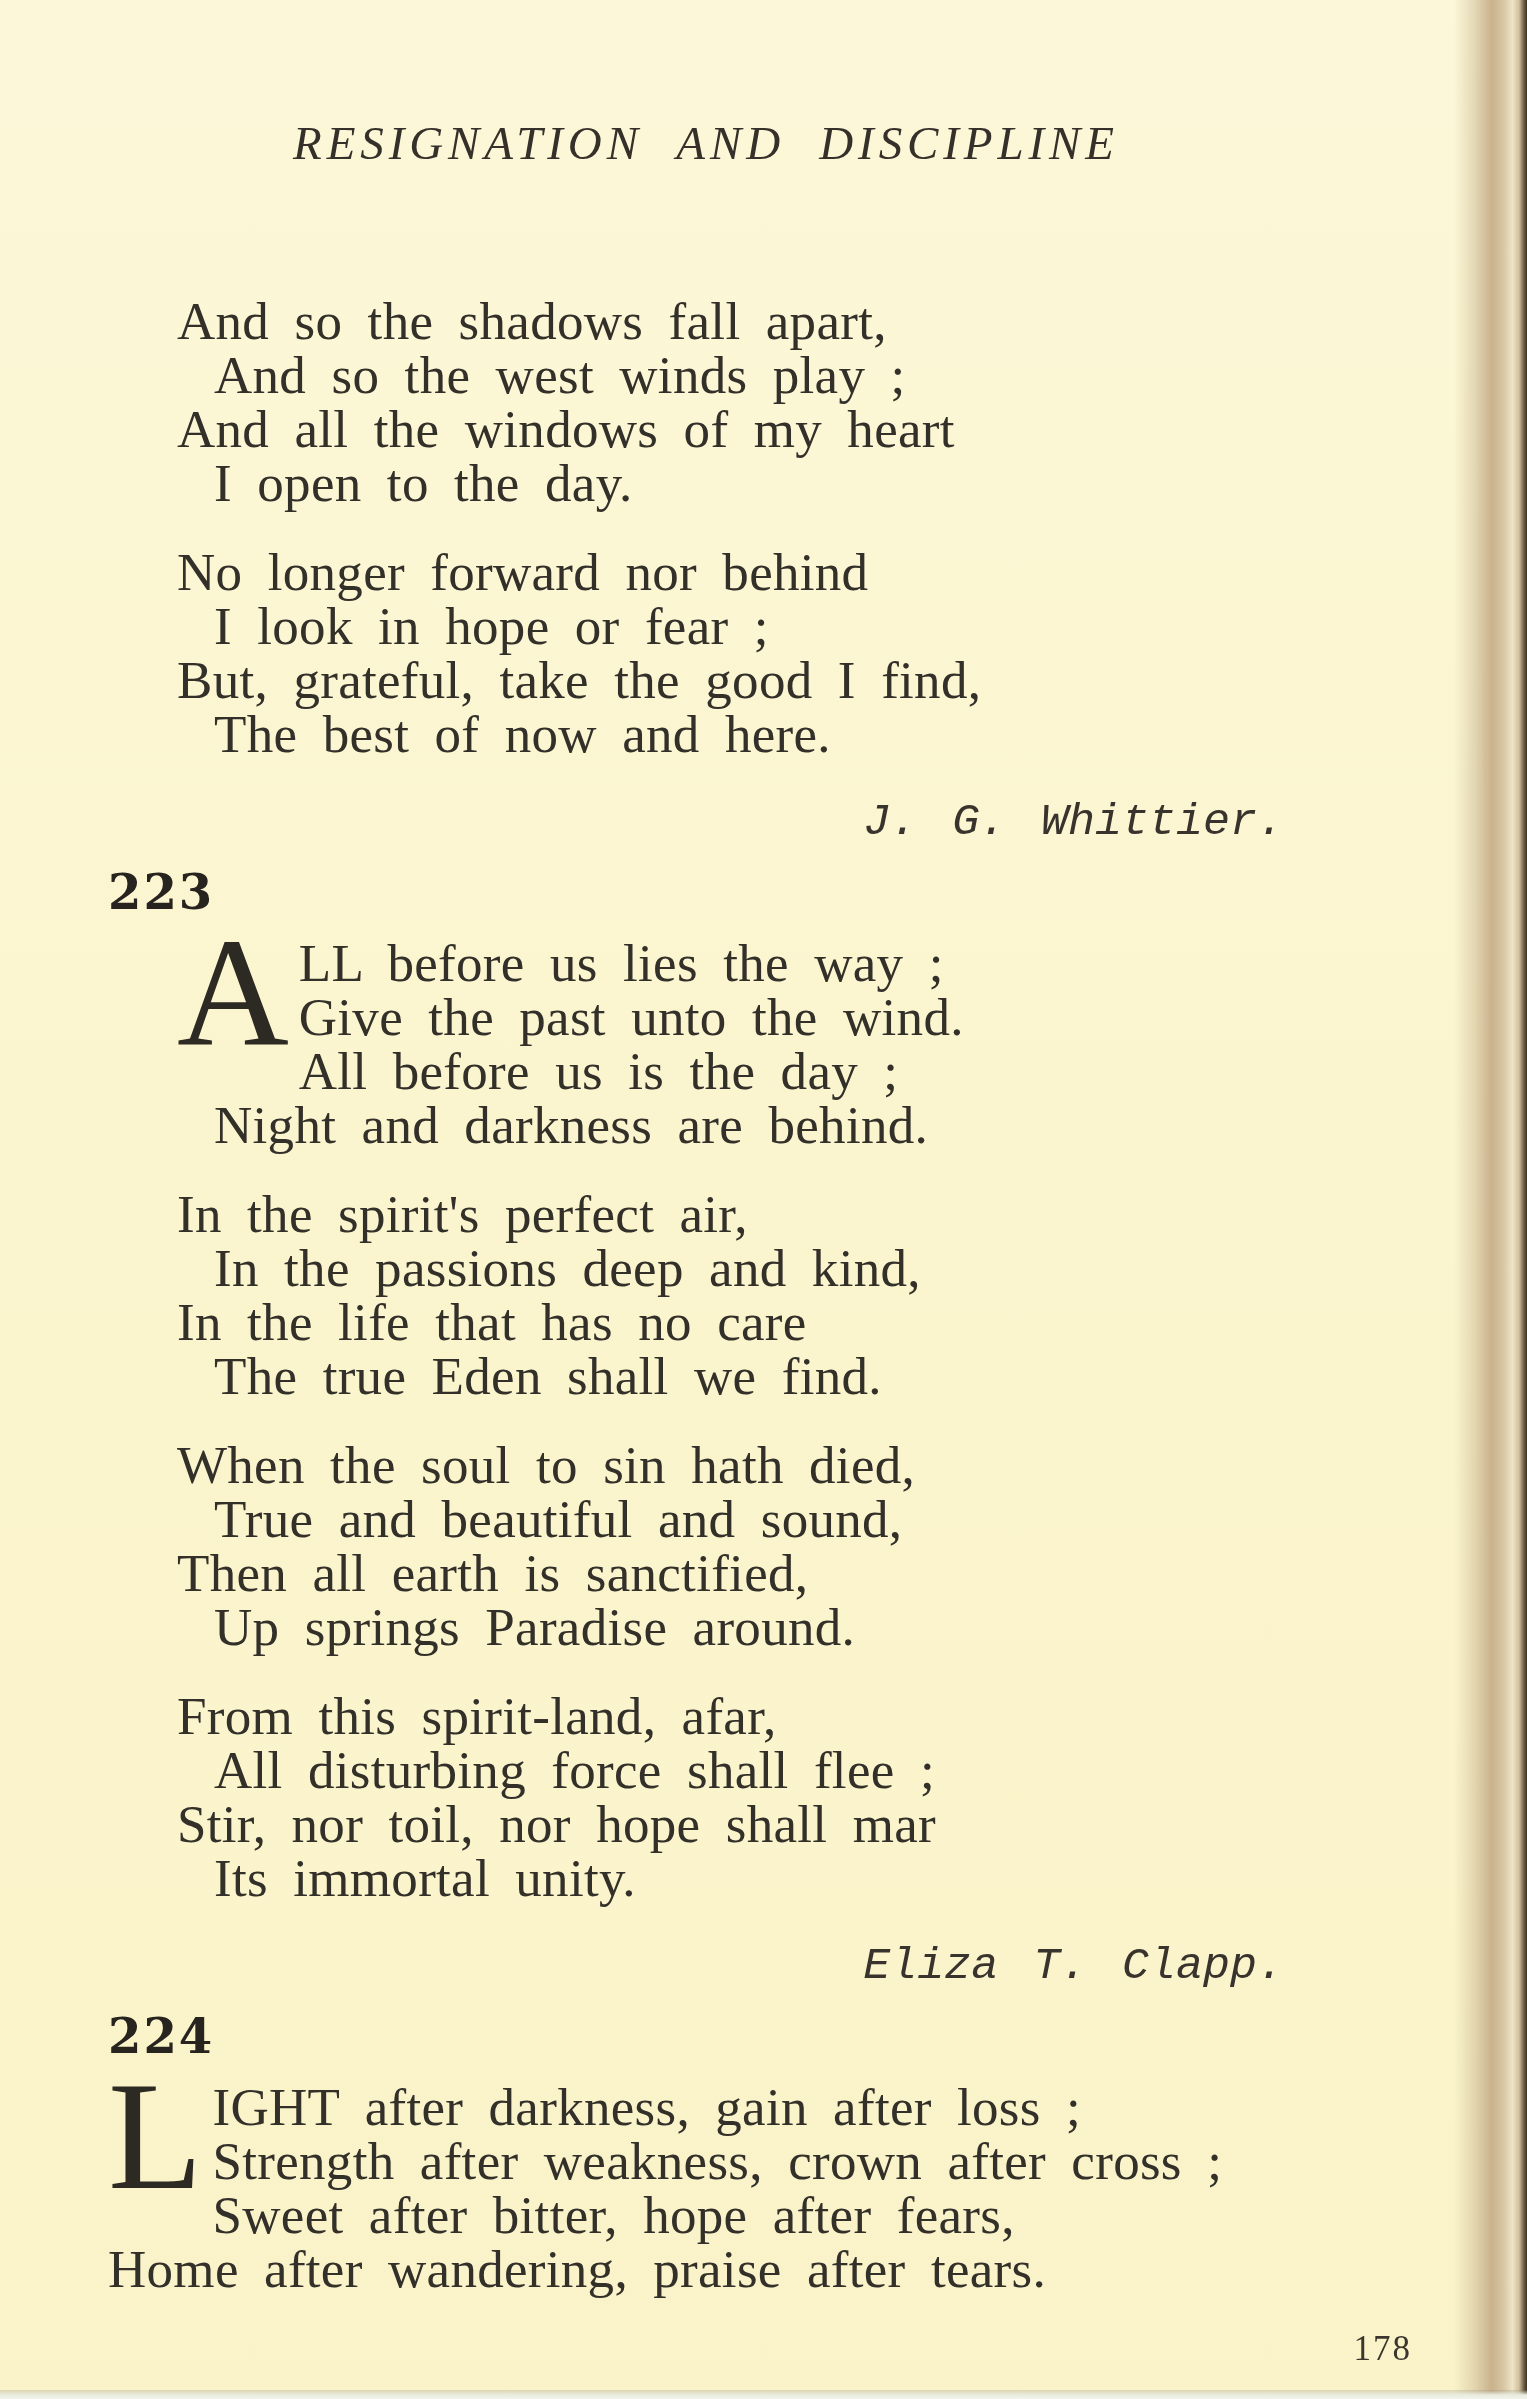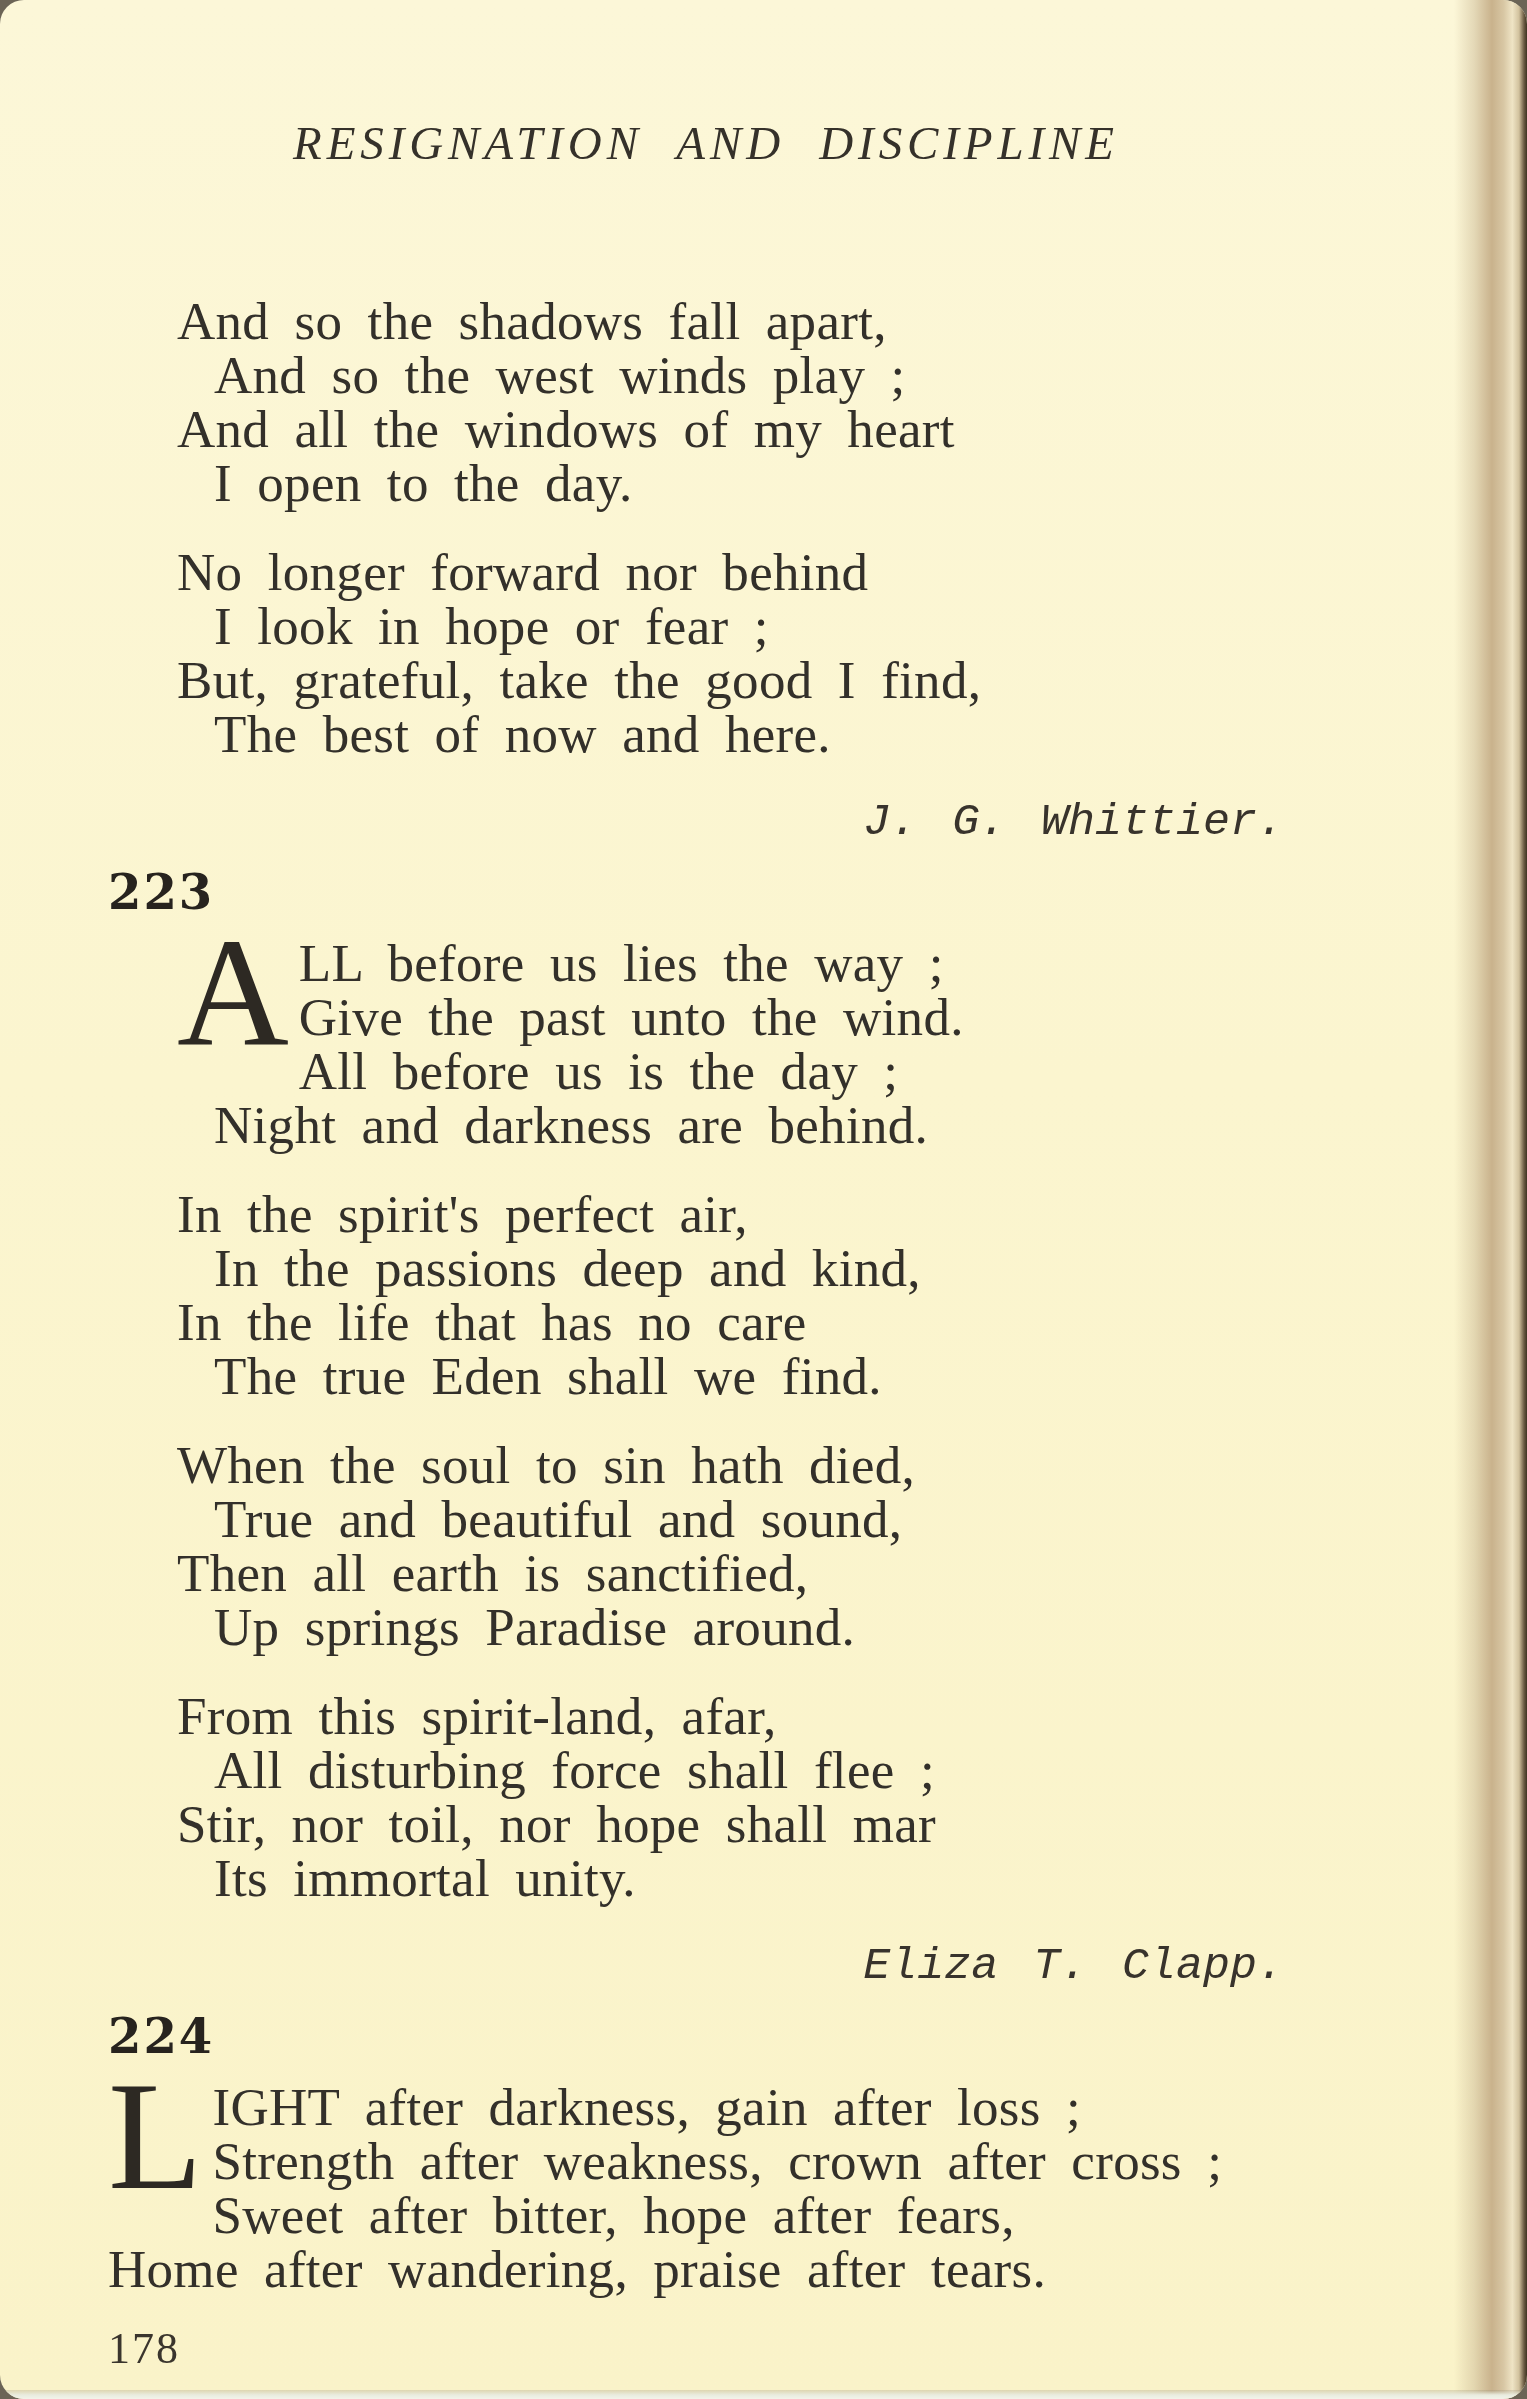--- a/index.html
+++ b/index.html
@@ -4,21 +4,20 @@
 <style>
   html,body{margin:0;padding:0;}
   body{background:#6b6456;}
   .page{
     position:relative;
     width:1527px;height:2399px;
     background:linear-gradient(180deg,#fcf7d8 0%,#fbf5cf 45%,#faf3c9 100%);
     overflow:hidden;
     font-family:"Liberation Serif", serif;
     color:#33302a;
-    border-radius:24px;
   }
   .scan-edge-right{
     position:absolute;top:0;right:0;width:73px;height:100%;
     background:linear-gradient(to right,
       rgba(203,184,150,0) 0%,
       rgba(198,178,142,0.45) 28%,
       #c9b28c 52%,
       #d8c7a4 68%,
       #efe4c5 80%,
       #d2c29e 89%,
@@ -83,22 +82,22 @@
     font-family:"DejaVu Serif", serif;
     font-weight:bold;
     font-size:48px;
     line-height:76px;
     letter-spacing:2px;
     margin:3.9px 0 5.9px 0;
     color:#27231e;
   }
   .page-number{
     width:1304px;
-    text-align:left;
-    font-size:44px;
+    text-align:right;
+    font-size:35px;
     line-height:35px;
     letter-spacing:2px;
     margin-top:9.8px;
     color:#3a352d;
   }
 </style>
 </head>
 <body>
 
 <div class="page">

